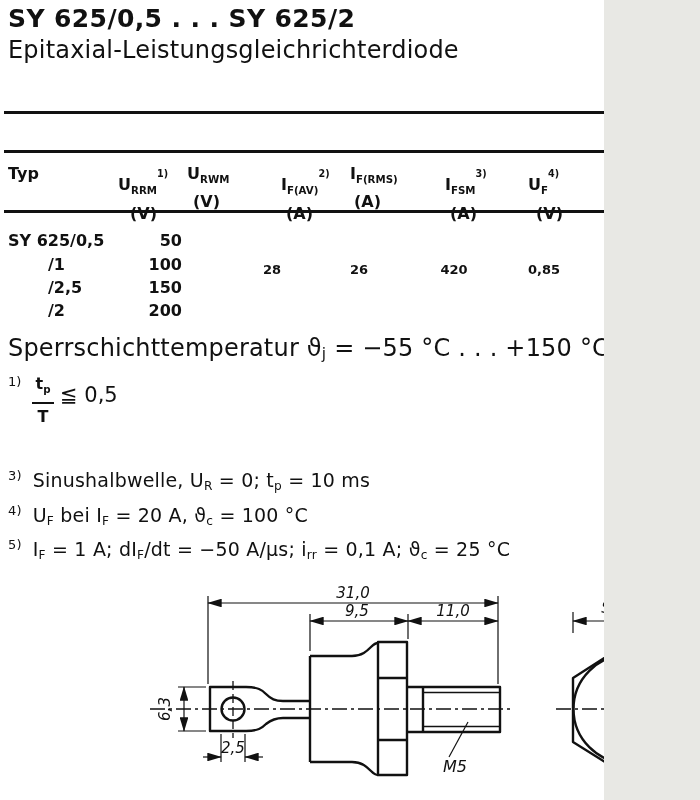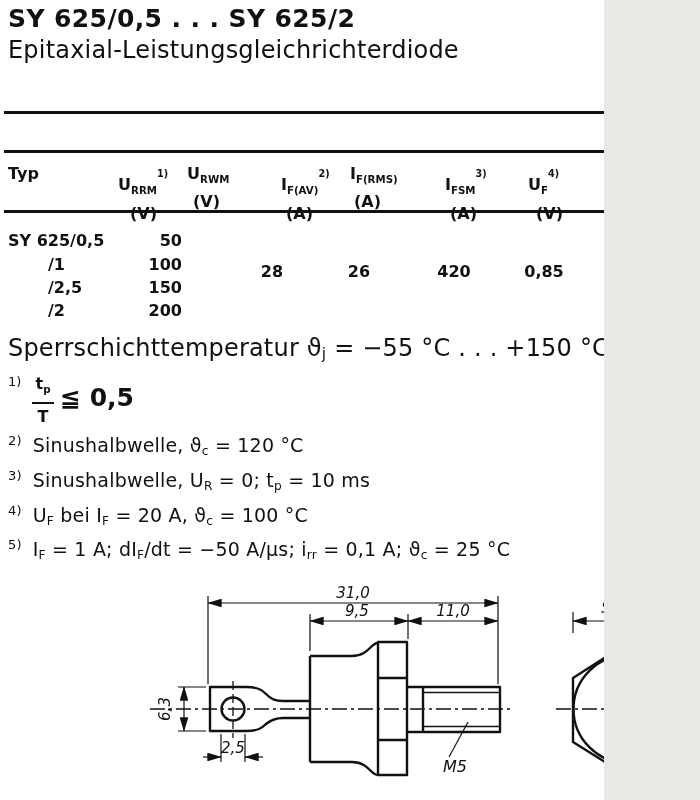--- a/index.html
+++ b/index.html
@@ -16,28 +16,28 @@
   .logo  { left:657px; top:6px; width:22px; height:22px; border:2.2px solid #111; border-radius:50%; }
   .logo .dot { position:absolute; left:50%; top:50%; width:5px; height:5px; margin:-2.5px 0 0 -2.5px; background:#111; border-radius:50%; }
   .subtitle { left:8px; font-size:24px; font-weight:400; letter-spacing:0.2px; white-space:nowrap; }
   .rule { left:4px; width:693px; height:3px; background:#111; }
 
   .hcell { top:162px; font-size:16px; font-weight:bold; line-height:24px; white-space:nowrap; }
   .hcell .unit { display:block; line-height:22px; }
 
   .cell { font-size:16px; font-weight:bold; white-space:nowrap; }
   .num-right { width:52px; text-align:right; }
-  .shared { font-size:16px; font-weight:bold; transform:translateX(-50%); }
+  .shared { font-size:13px; font-weight:bold; transform:translateX(-50%); }
 
   .bodyline { font-size:24px; letter-spacing:0.2px; white-space:nowrap; }
   .fnline { font-size:19px; letter-spacing:0.2px; white-space:nowrap; }
   .fnm { font-size:13px; vertical-align:super; margin-right:11px; }
   .frac { width:26px; text-align:center; font-size:16px; font-weight:bold; line-height:24px; }
   .frac .bar { border-top:2.2px solid #111; margin:1px 2px 1px 2px; }
-  .cmpline { font-size:25px; font-weight:bold; white-space:nowrap; }
+  .cmpline { font-size:21px; font-weight:normal; white-space:nowrap; }
   svg text { font-family:"DejaVu Sans", sans-serif; font-style:italic; fill:#111; }
 </style>
 </head>
 <body>
 
 <div class="page">
 
   <div class="abs title">SY 625/0,5 . . . SY 625/2</div>
   <div class="abs logo">
       <div class="dot"></div>
@@ -77,21 +77,20 @@
   <div class="abs bodyline" style="left:8px; top:334px;"><span>Sperrschichttemperatur </span><span class="th">ϑ</span><span class="sub">j</span><span> = −55 °C . . . +150 °C</span></div>
 
   <div class="abs" style="left:8px; top:374px; font-size:13px;">1)</div>
   <div class="abs frac" style="left:30px; top:372px;">
     <div><span>t</span><span class="sub">p</span></div>
     <div class="bar"></div>
     <div>T</div>
   </div>
   <div class="abs cmpline" style="left:60px; top:383px;">≦ 0,5</div>
 
-  <div class="abs fnline" style="left:8px; top:433px;"><span class="fnm">2)</span><span><span>Sinushalbwelle, </span><span class="th">ϑ</span><span class="sub">c</span><span> = 120 °C</span></span></div>
   <div class="abs fnline" style="left:8px; top:468px;"><span class="fnm">3)</span><span><span>Sinushalbwelle, U</span><span class="sub">R</span><span> = 0; t</span><span class="sub">p</span><span> = 10 ms</span></span></div>
   <div class="abs fnline" style="left:8px; top:503px;"><span class="fnm">4)</span><span><span>U</span><span class="sub">F</span><span> bei I</span><span class="sub">F</span><span> = 20 A, </span><span class="th">ϑ</span><span class="sub">c</span><span> = 100 °C</span></span></div>
   <div class="abs fnline" style="left:8px; top:537px;"><span class="fnm">5)</span><span><span>I</span><span class="sub">F</span><span> = 1 A; dI</span><span class="sub">F</span><span>/dt = −50 A/µs; i</span><span class="sub">rr</span><span> = 0,1 A; </span><span class="th">ϑ</span><span class="sub">c</span><span> = 25 °C</span></span></div>
 
   <svg class="abs" style="left:140px; top:580px;" width="560" height="220" viewBox="140 580 560 220">
     <defs>
       <marker id="arw" viewBox="0 0 10 6" refX="9.5" refY="3" markerWidth="12" markerHeight="7.2" orient="auto-start-reverse">
         <path d="M0,0 L10,3 L0,6 Z" fill="#111"></path>
       </marker>
     </defs>

